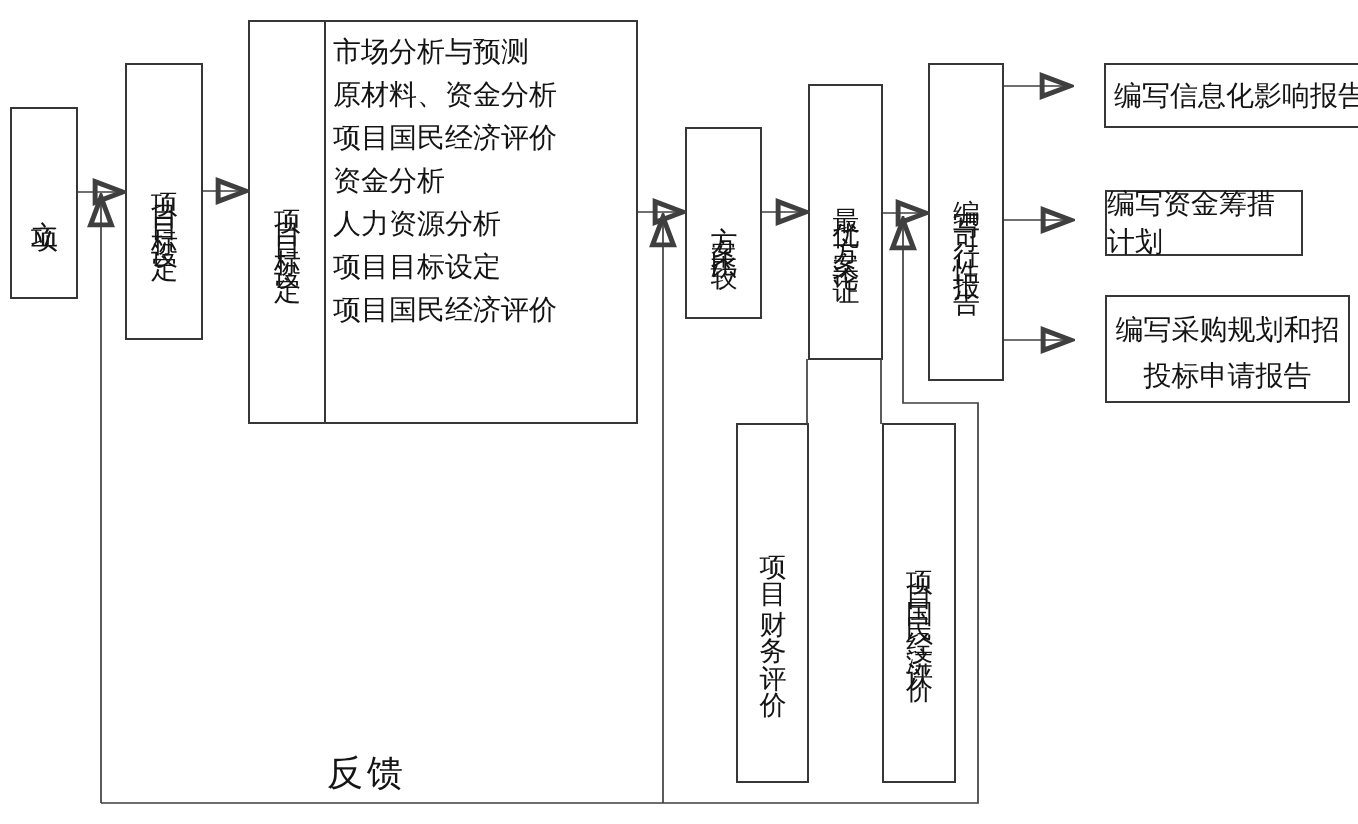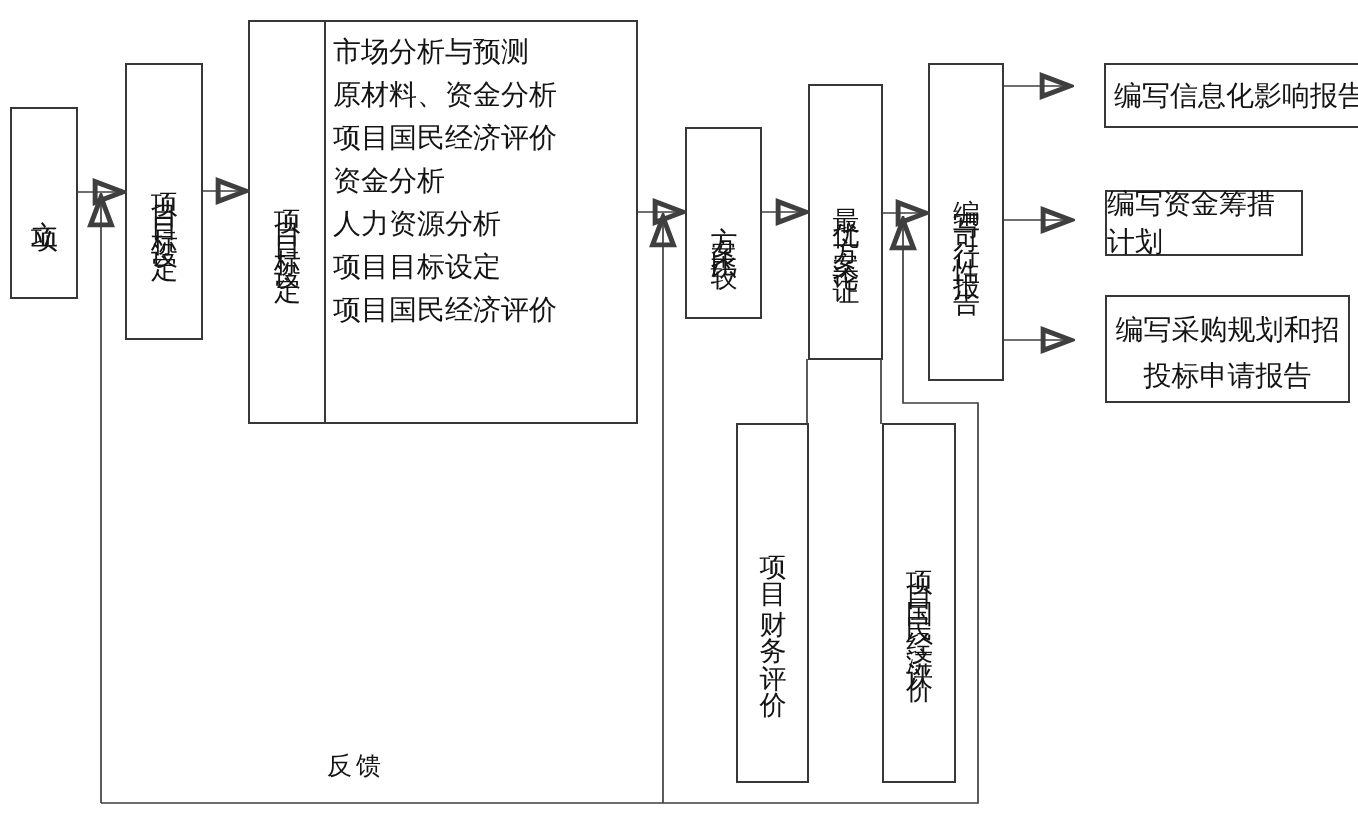--- a/index.html
+++ b/index.html
@@ -57,21 +57,21 @@
   #fangan  {left:685px; top:127px; width:77px;  height:192px;}
   #zuiyou  {left:808px; top:84px;  width:75px;  height:276px;}
   #kexing  {left:928px; top:63px;  width:76px;  height:318px;}
   #out1    {left:1073px;top:63px;  width:272px; height:65px;}
   #out2    {left:1074px;top:190px; width:198px; height:66px;}
   #out3    {left:1074px;top:295px; width:245px; height:108px; line-height:46px; text-align:center; padding-top:8px;}
   #caiwu   {left:736px; top:423px; width:73px;  height:360px;}
   #guomin  {left:882px; top:423px; width:74px;  height:360px;}
   #feedback-label{
     position:absolute;left:327px;top:749px;
-    font-size:25px;letter-spacing:4px;
+    font-size:36px;letter-spacing:4px;
   }
   #connectors{
     position:absolute;left:0;top:0;
     pointer-events:none;
   }
   #connectors path{
     fill:none;
     stroke:#3f3f3f;
     stroke-width:1.7;
   }

